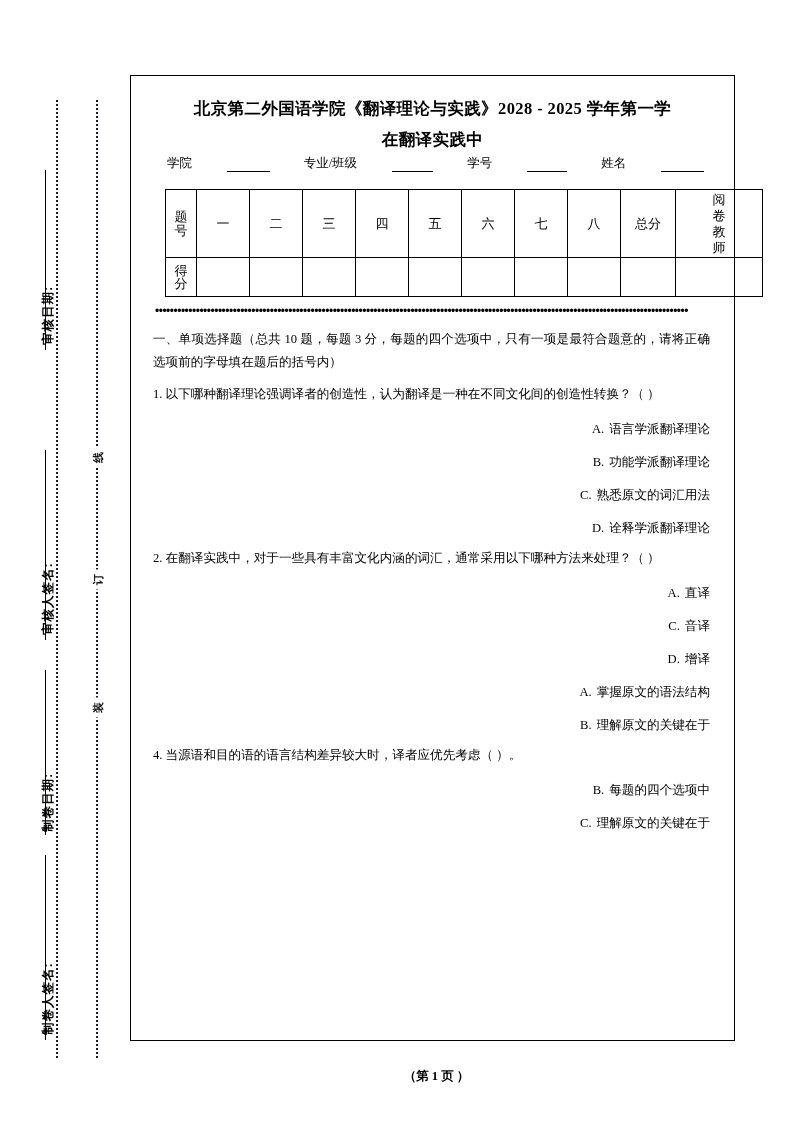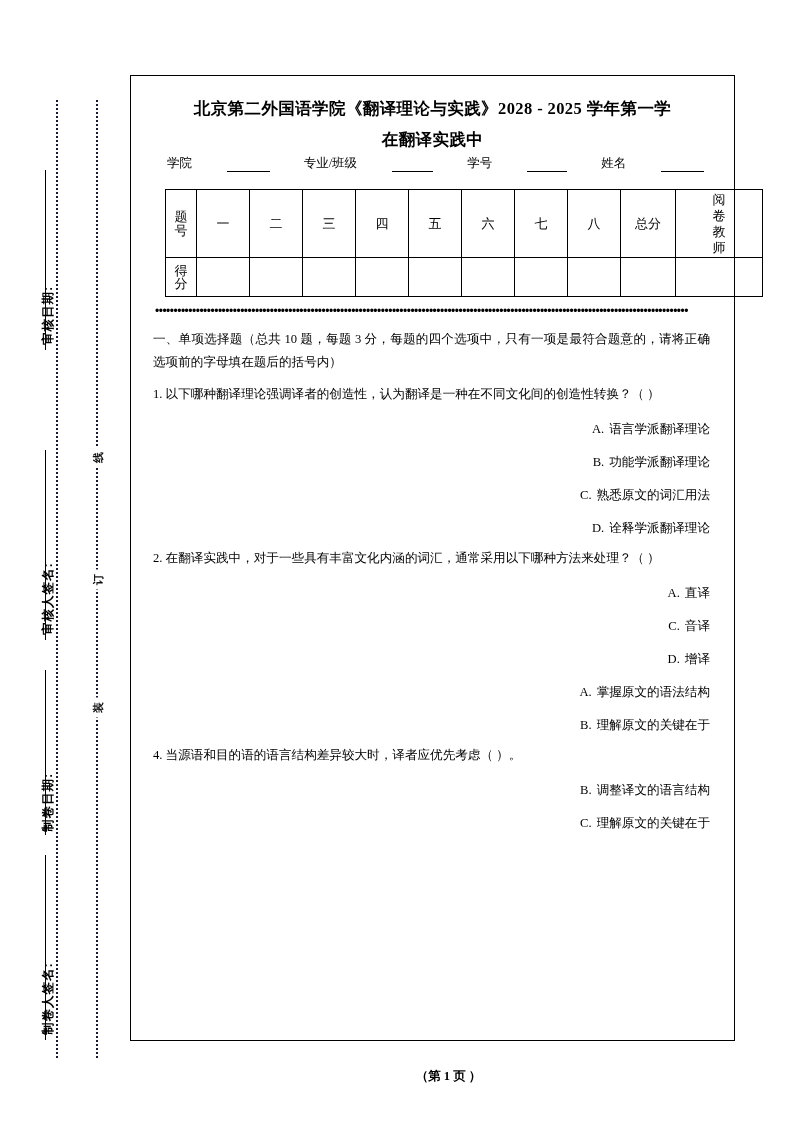--- a/index.html
+++ b/index.html
@@ -185,21 +185,21 @@
     margin-top: 13px;
     padding-left: 2px;
     font-family: "Liberation Serif", "DejaVu Serif", serif;
     text-align: right;
   }
   .option .opt-letter { padding-right: 5px; }
 
   
   .page-footer {
     position: absolute;
-    left: 146px;
+    left: 134px;
     top: 1068px;
     width: 605px;
     text-align: center;
     font-size: 12.5px;
     font-weight: bold;
     font-family: "Liberation Serif", "DejaVu Serif", serif;
   }
 </style>
 </head>
 <body>
@@ -325,21 +325,21 @@
     </div>
     <div class="option">
       <span class="opt-letter">B.</span><span>理解原文的关键在于</span>
     </div>
 
     <div class="question">
       <span>4.</span>
       <span>当源语和目的语的语言结构差异较大时，译者应优先考虑（ ）。</span>
     </div>
     <div class="option">
-      <span class="opt-letter">B.</span><span>调整译文的语言结构</span>
+      <span class="opt-letter">B.</span><span>每题的四个选项中</span>
     </div>
     <div class="option">
       <span class="opt-letter">C.</span><span>理解原文的关键在于</span>
     </div>
 
   </div>
 </div>
 
 <div class="page-footer">（第 1 页 ）</div>
 

